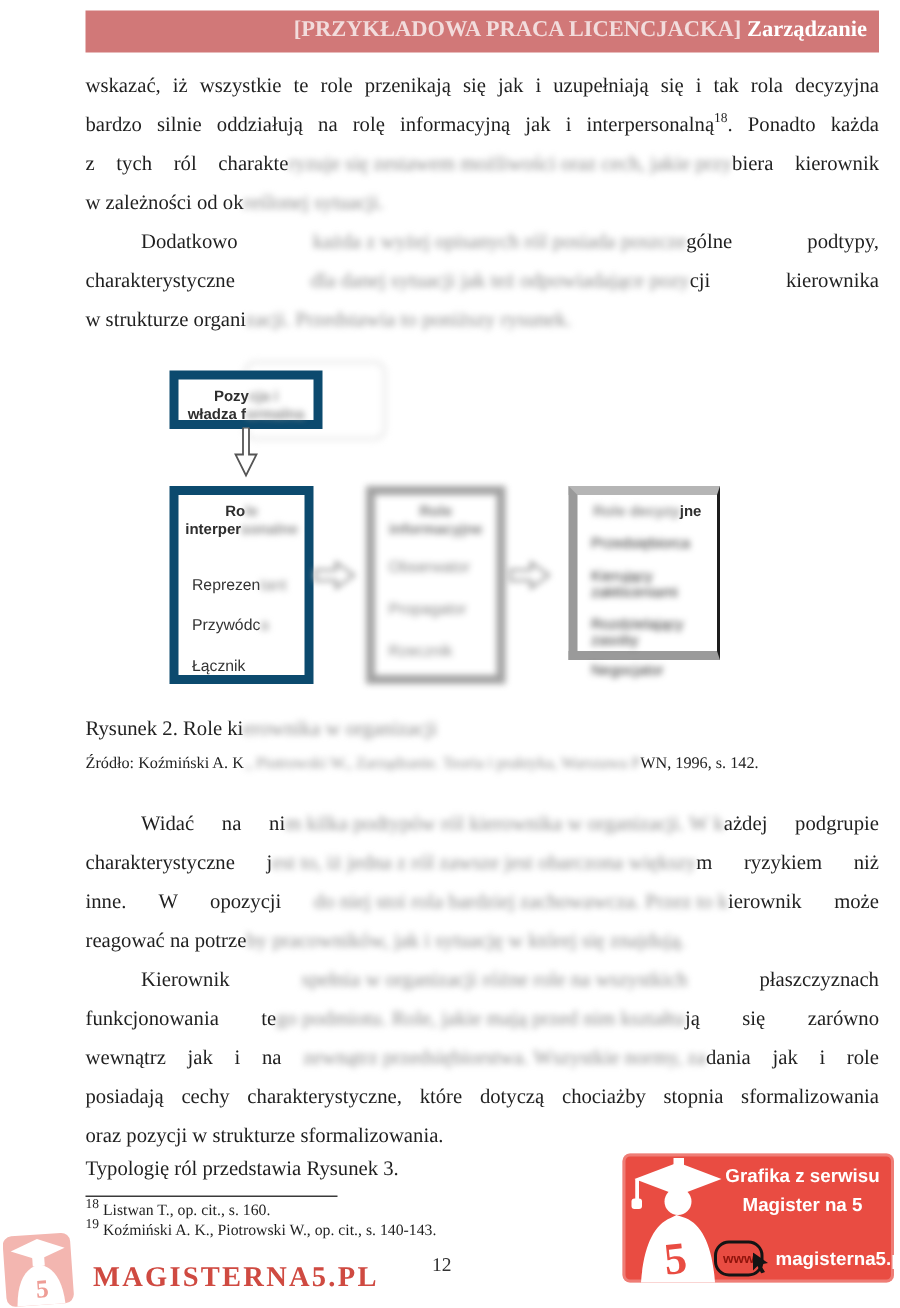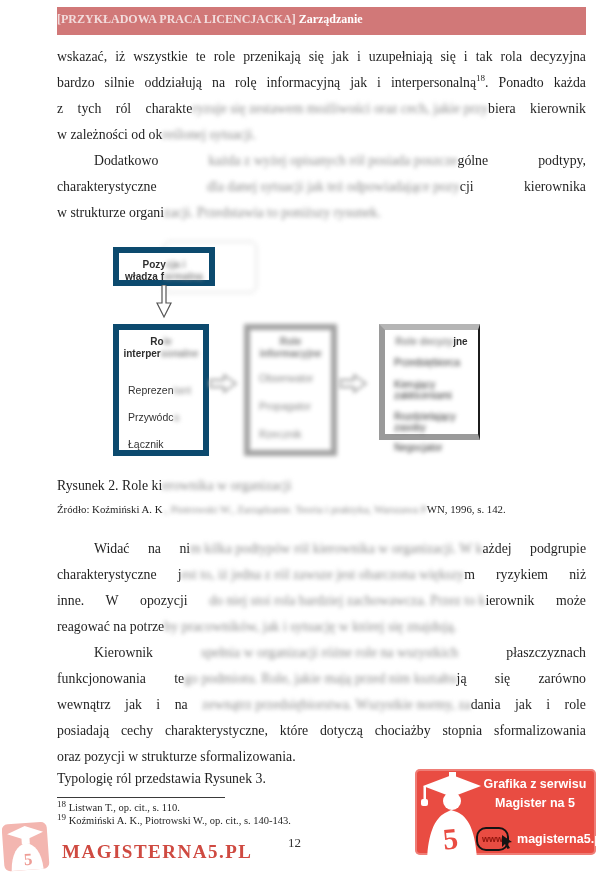--- a/index.html
+++ b/index.html
@@ -1,21 +1,21 @@
 <!DOCTYPE html>
 <html><head>
 <meta charset="utf-8">
 <style>
   html,body{margin:0;padding:0;background:#fff;}
   .page{position:relative;width:600px;height:872px;background:#ffffff;overflow:hidden;
         font-family:"Liberation Serif",serif;color:#222;}
   
   .banner{position:absolute;left:57px;top:7px;width:529px;height:28px;background:#d17878;
-          box-sizing:border-box;text-align:left;padding:5px 8px 0 0;
-          font-weight:bold;font-size:12px;font-family:"Liberation Serif",serif;}
+          box-sizing:border-box;text-align:right;padding:5px 8px 0 0;
+          font-weight:bold;font-size:15px;font-family:"Liberation Serif",serif;}
   .banner .bl-left{color:#f2dcdc;}
   .banner .bl-right{color:#ffffff;}
   
   .para{position:absolute;left:57px;width:529px;font-size:13.8px;color:#1f1f1f;}
   .tline{height:26px;line-height:26px;overflow:visible;}
   .jl{text-align:justify;text-align-last:justify;}
   .ind{padding-left:37px;}
   sup{font-size:9px;vertical-align:super;line-height:0;}
   .bl{color:#8d8d8d;filter:blur(2.3px);display:inline-block;vertical-align:bottom;}
   
@@ -141,21 +141,21 @@
       <div class="tline jl"><span>funkcjonowania te</span><span class="bl">go podmiotu. Role, jakie mają przed nim kształtu</span><span>ją się zarówno</span></div>
       <div class="tline jl"><span>wewnątrz jak i na </span><span class="bl">zewnątrz przedsiębiorstwa. Wszystkie normy, za</span><span>dania jak i role</span></div>
       <div class="tline jl"><span>posiadają cechy charakterystyczne, które dotyczą chociażby stopnia sformalizowania</span></div>
       <div class="tline"><span>oraz pozycji w strukturze sformalizowania.</span></div>
     </div>
   <div class="para" style="top:766px">
       <div class="tline"><span>Typologię ról przedstawia Rysunek 3.</span></div>
     </div>
 
   <div class="fnrule"></div>
-  <div class="fn" style="top:801px"><sup>18</sup><span> Listwan T., op. cit., s. 110.</span></div>
+  <div class="fn" style="top:801px"><sup>18</sup><span> Listwan T., op. cit., s. 160.</span></div>
   <div class="fn" style="top:814px"><sup>19</sup><span> Koźmiński A. K., Piotrowski W., op. cit., s. 140-143.</span></div>
 
   <div class="pagenum">12</div>
 
   <svg class="wmark" viewBox="0 0 48 52" style="filter:blur(.4px);">
     <g transform="rotate(-4 24 26)">
       <rect x="1" y="3" width="45" height="47" rx="6" fill="#f3b6b0"></rect>
       <polygon points="24,6 42,13 24,20 6,13" fill="#ffffff"></polygon>
       <rect x="20" y="18" width="8" height="6" fill="#ffffff"></rect>
       <path d="M8,50 C9,33 15,25 24,23 C33,25 39,33 40,50 Z" fill="#ffffff"></path>

